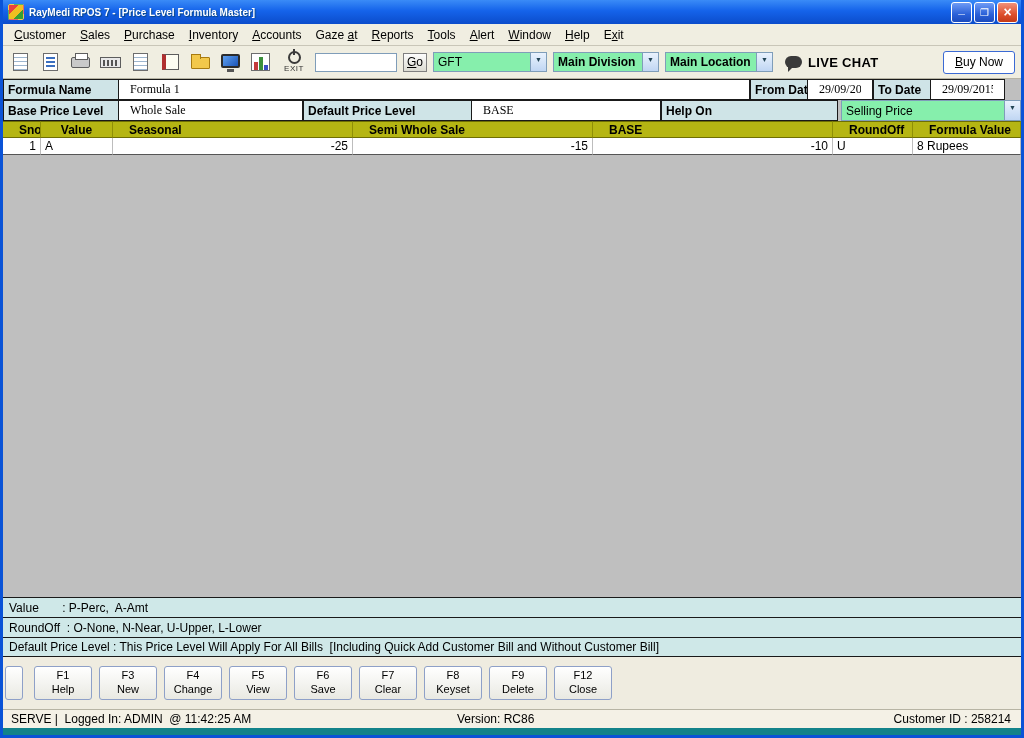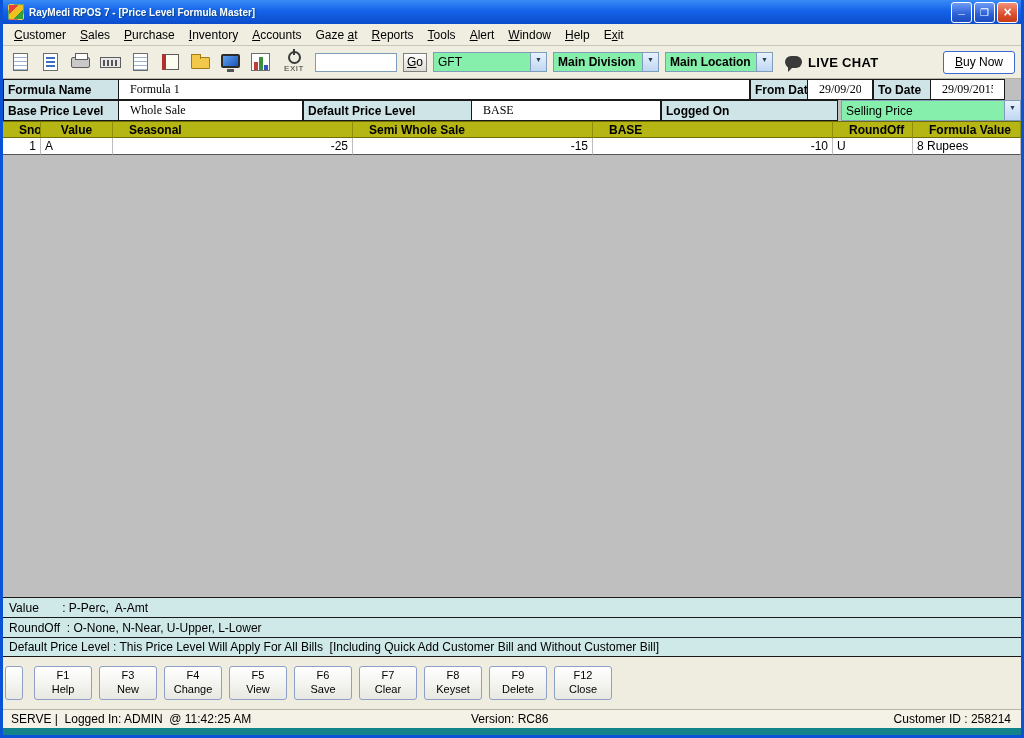--- a/index.html
+++ b/index.html
@@ -118,21 +118,21 @@
   
   .fkeys{ flex:0 0 52px; background:#efece0; display:flex; align-items:center; padding-left:2px; gap:7px;}
   .fkey{ width:58px; height:34px; background:linear-gradient(#ffffff,#e9e9e2);
      border:1px solid #8ea0c8; border-radius:3px; font-size:11px; line-height:1.25;
      display:flex; flex-direction:column; justify-content:center; align-items:center;
      font-family:"Liberation Sans",sans-serif;}
   .fkey.blank{ width:18px; margin-right:4px;}
   
   .statusbar{ flex:0 0 19px; background:#f4f1e6; border-top:1px solid #b7b4a4; font-size:12px;
      position:relative; display:flex; align-items:center; padding:0 8px; white-space:pre;}
-  .statusbar .version{ position:absolute; left:468px;}
+  .statusbar .version{ position:absolute; left:454px;}
   .statusbar .custid{ position:absolute; right:10px;}
   .teal-strip{ flex:0 0 7px; background:#12838a;}
 </style>
 </head>
 <body>
 
 <div class="window">
 
   <div class="titlebar">
     <div class="app-icon"></div>
@@ -221,21 +221,21 @@
     <input class="ffield f-from" value="29/09/2014" style="">
     <div class="flabel l-to">To Date</div>
     <input class="ffield f-to" value="29/09/2015" style="">
   </div>
 
   <div class="formrow r2">
     <div class="flabel l-base">Base Price Level</div>
     <input class="ffield f-base" value="Whole Sale" style="">
     <div class="flabel l-default">Default Price Level</div>
     <input class="ffield f-default" value="BASE" style="">
-    <div class="flabel l-basedon">Logged On</div>
+    <div class="flabel l-basedon">Help On</div>
     <div class="combo combo-basedon">
       <span class="val">Selling Price</span>
       <span class="dd"></span>
     </div>
   </div>
 
   <div class="grid">
     <div class="grid-row grid-head">
       <div class="cell c0 ac">Sno</div>
       <div class="cell c1 ac">Value</div>

